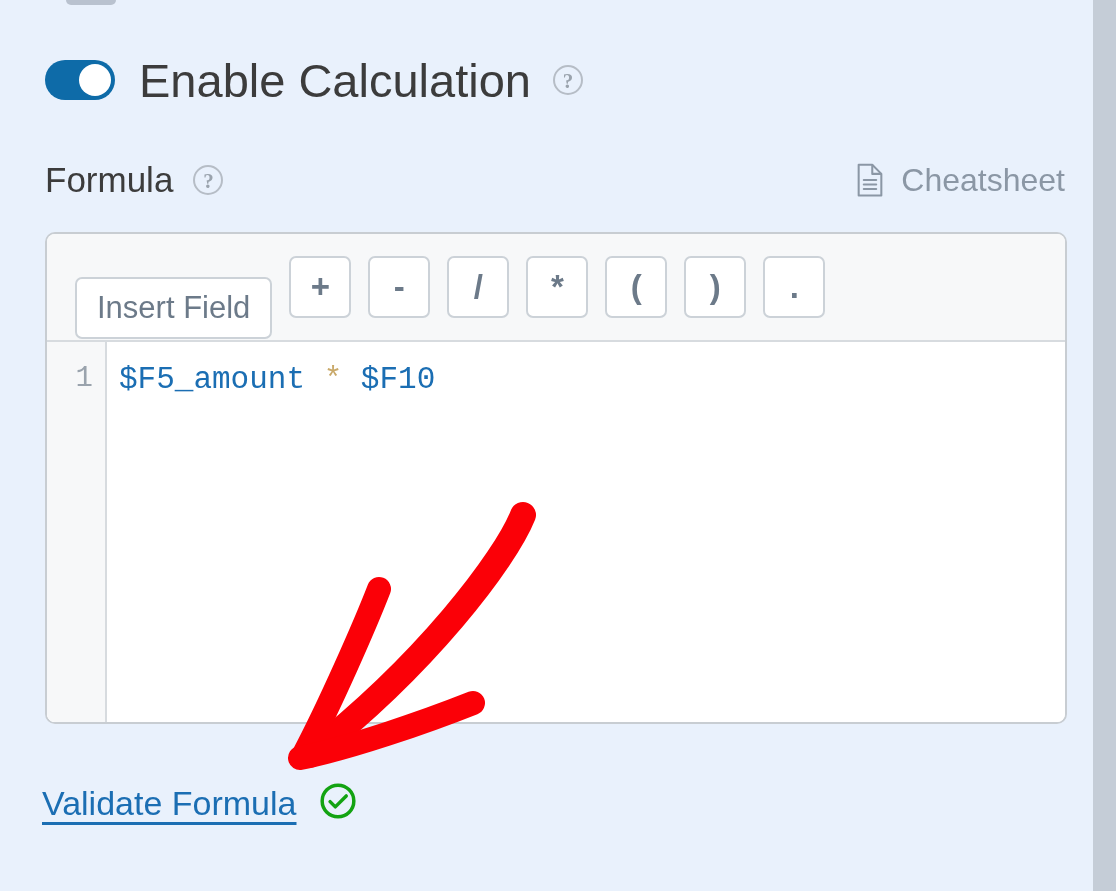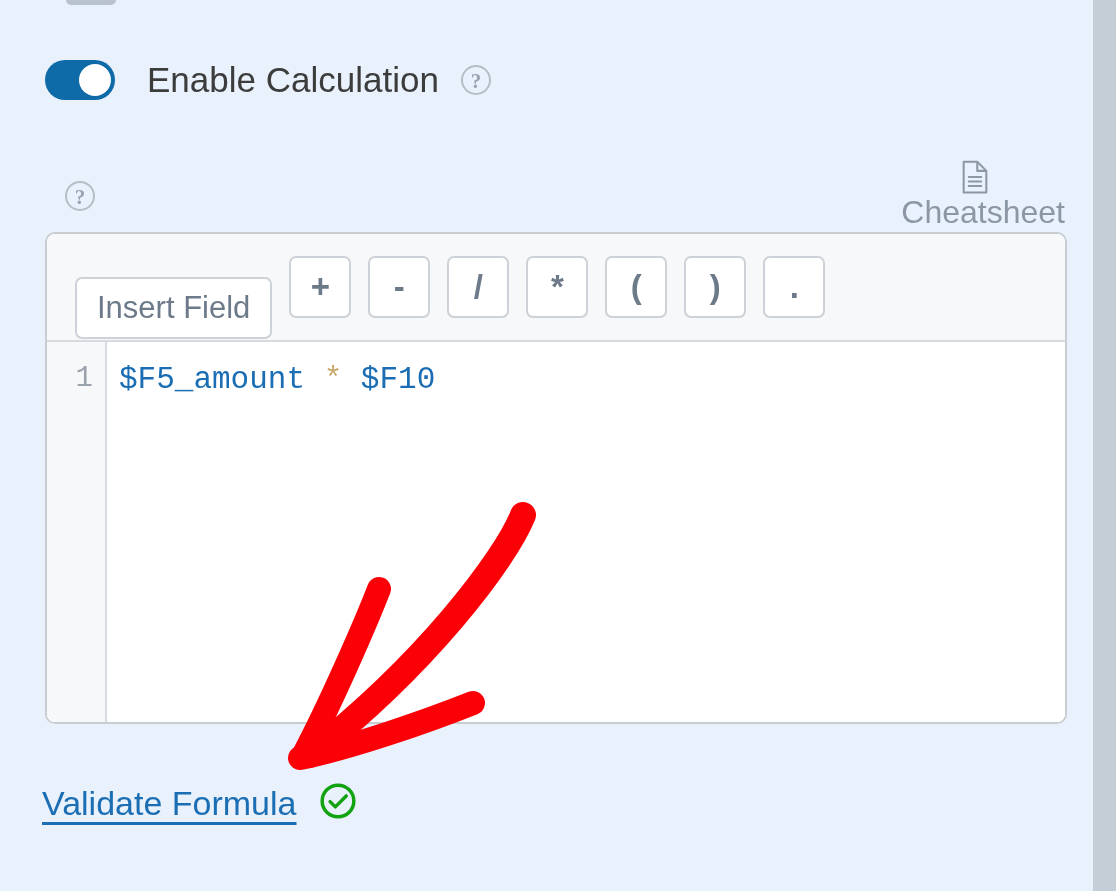--- a/index.html
+++ b/index.html
@@ -65,22 +65,22 @@
   #toggle-knob {
     position: absolute;
     right: 4px;
     top: 4px;
     width: 32px;
     height: 32px;
     border-radius: 50%;
     background: #ffffff;
   }
   #toggle-label {
-    margin-left: 32px;
-    font-size: 35px;
+    margin-left: 24px;
+    font-size: 47px;
     color: #3c3c3c;
     white-space: nowrap;
   }
 
   .help-icon {
     display: inline-block;
     width: 30px;
     height: 30px;
     border-radius: 50%;
     border: 2.5px solid #b6bdc6;
@@ -109,21 +109,20 @@
     font-size: 35px;
     color: #3c3c3c;
   }
   #formula-help { margin-left: 20px; }
 
   #cheatsheet {
     margin-left: auto;
     display: flex;
     align-items: center;
     cursor: pointer;
-    flex-direction: column;
   }
   #cheatsheet-label {
     font-size: 32px;
     color: #8b97a5;
     margin-left: 17px;
     white-space: nowrap;
   }
   .doc-icon { width: 28px; height: 34px; display: block; }
 
   
@@ -252,20 +251,21 @@
 
   <div id="toggle-row">
     <div id="toggle-switch">
       <div id="toggle-knob"></div>
     </div>
     <span id="toggle-label">Enable Calculation</span>
     <span class="help-icon" id="toggle-help">?</span>
   </div>
 
   <div id="formula-label-row">
+    <span id="formula-label">Formula</span>
     <span class="help-icon" id="formula-help">?</span>
 
     <div id="cheatsheet">
       <span>
         <svg class="doc-icon" viewBox="0 0 24 30" fill="none" stroke="#8b97a5" stroke-width="1.8">
           <path d="M2 1.6h12l8 8v19H2z" stroke-linejoin="round"></path>
           <path d="M14 1.6v8h8" stroke-linejoin="round"></path>
           <path d="M6.5 15h11M6.5 19h11M6.5 23h11" stroke-linecap="round"></path>
         </svg>
       </span>

